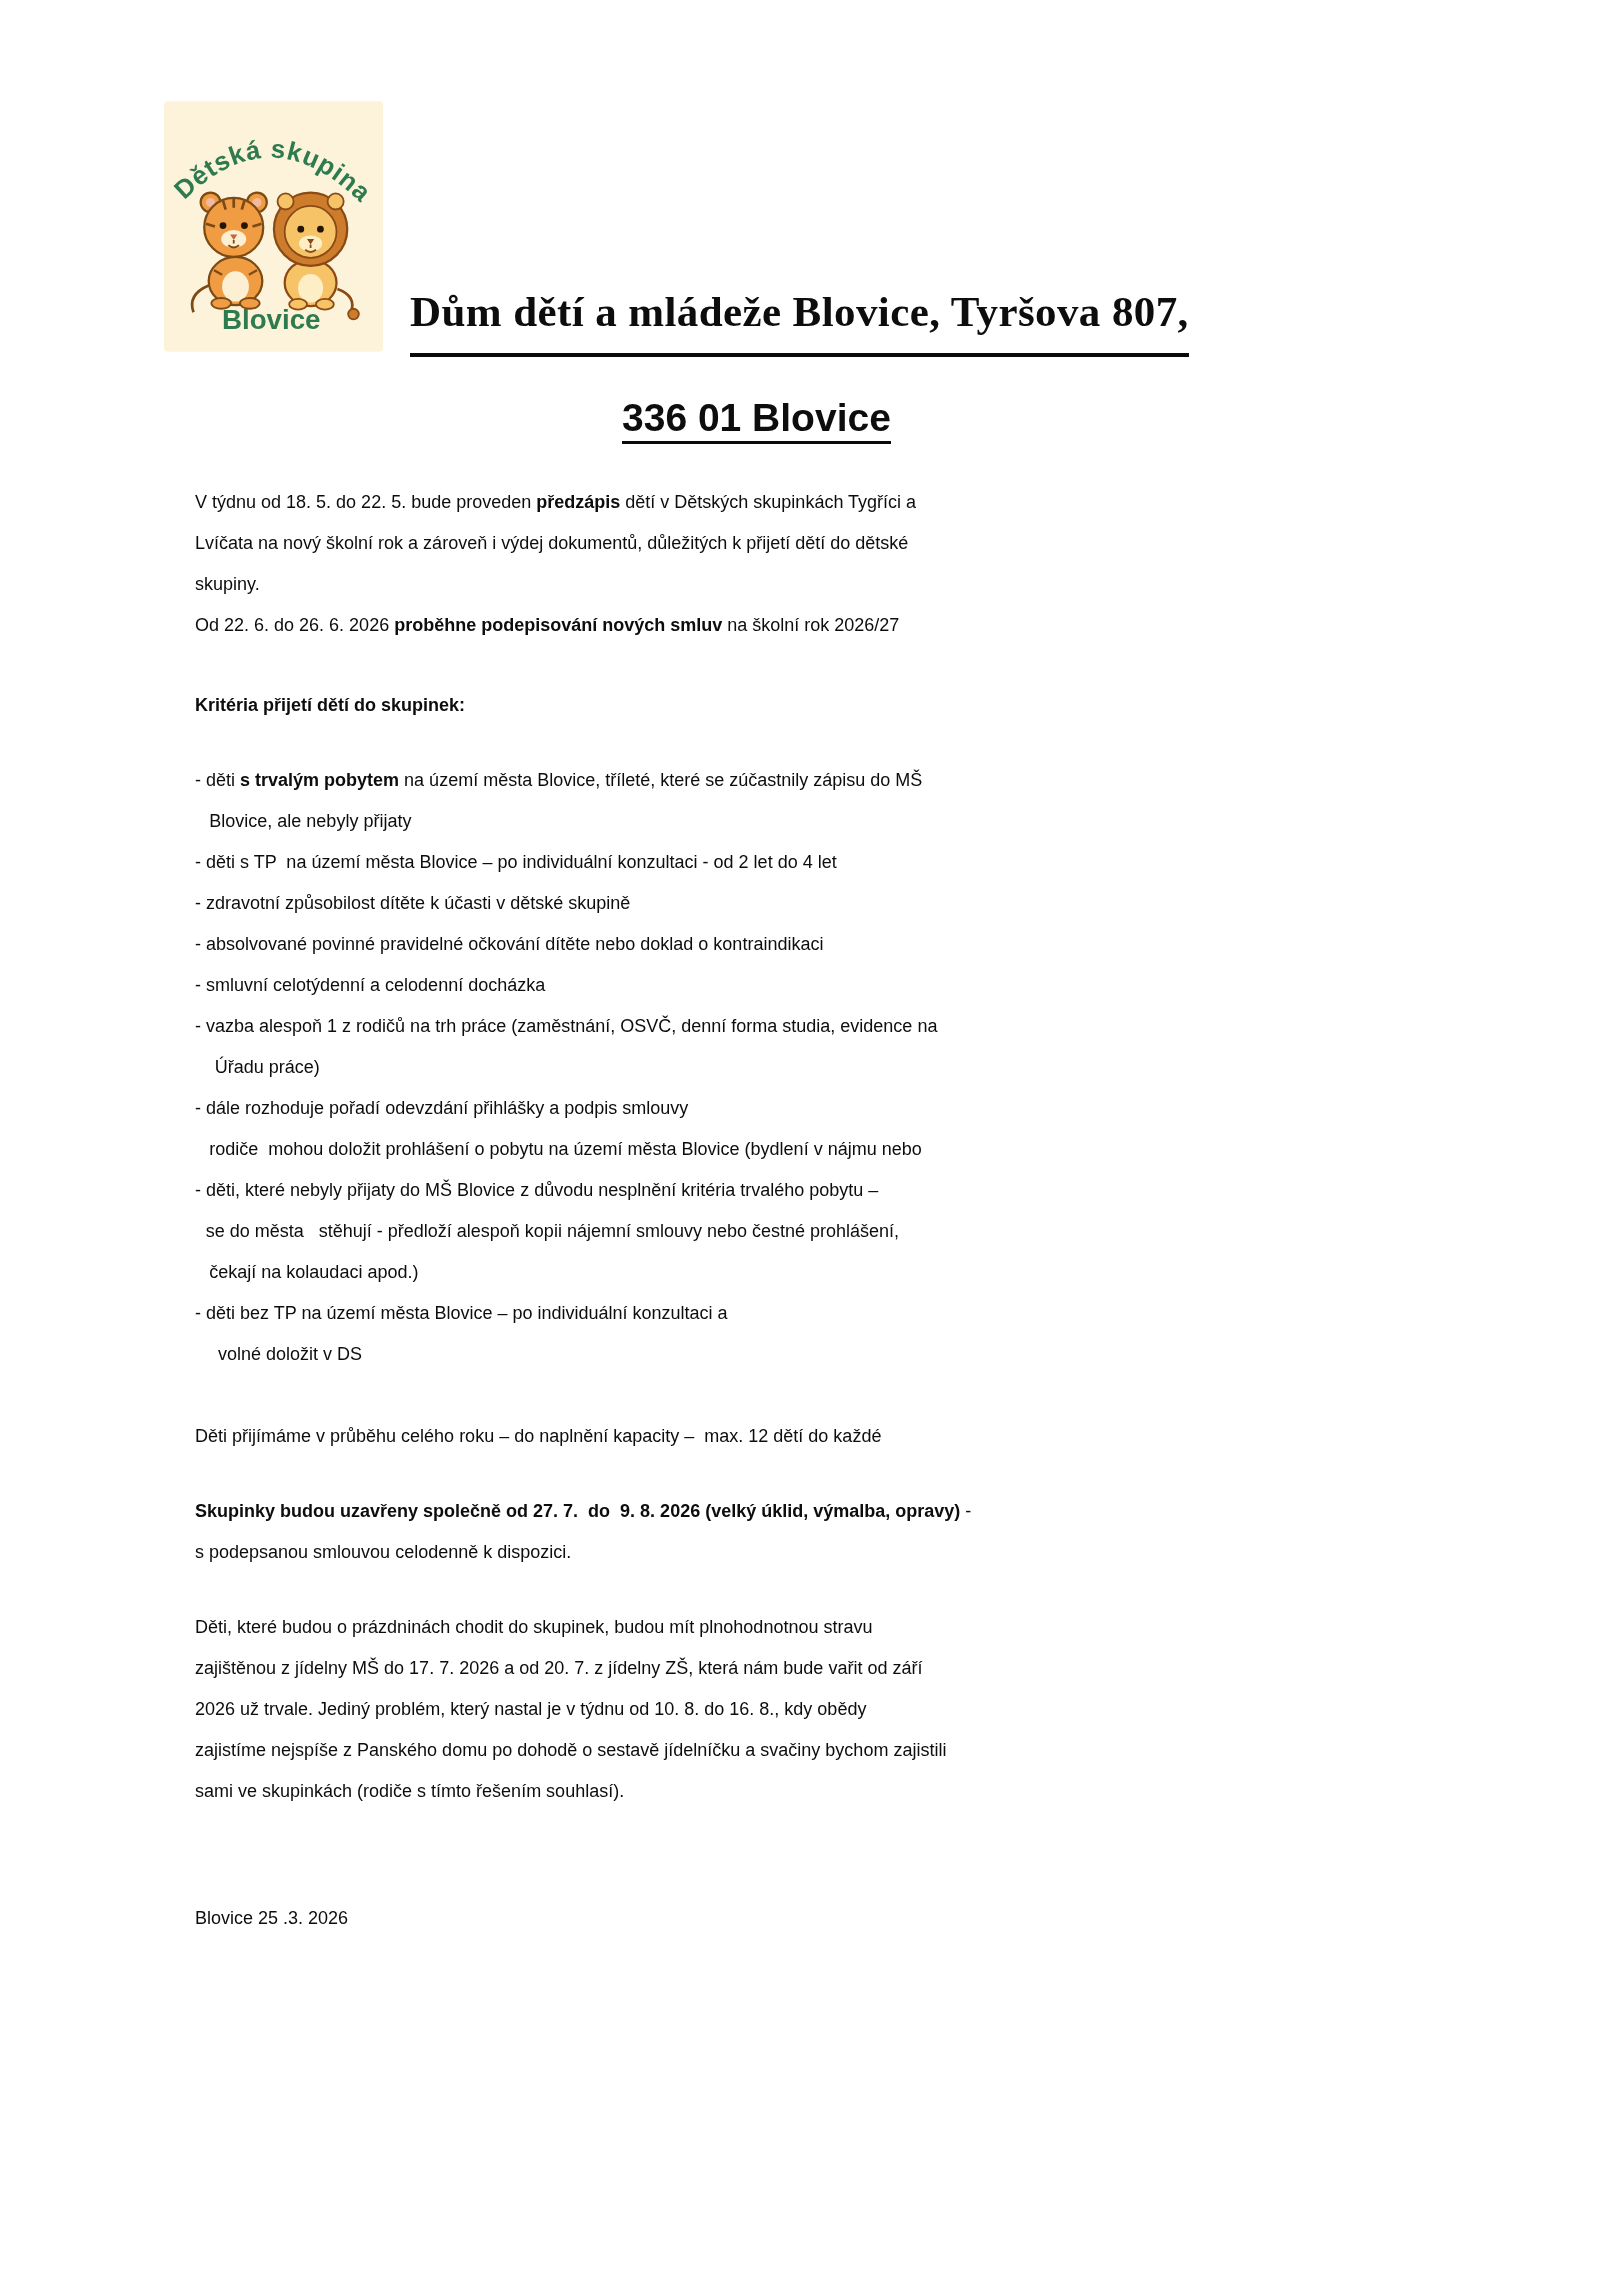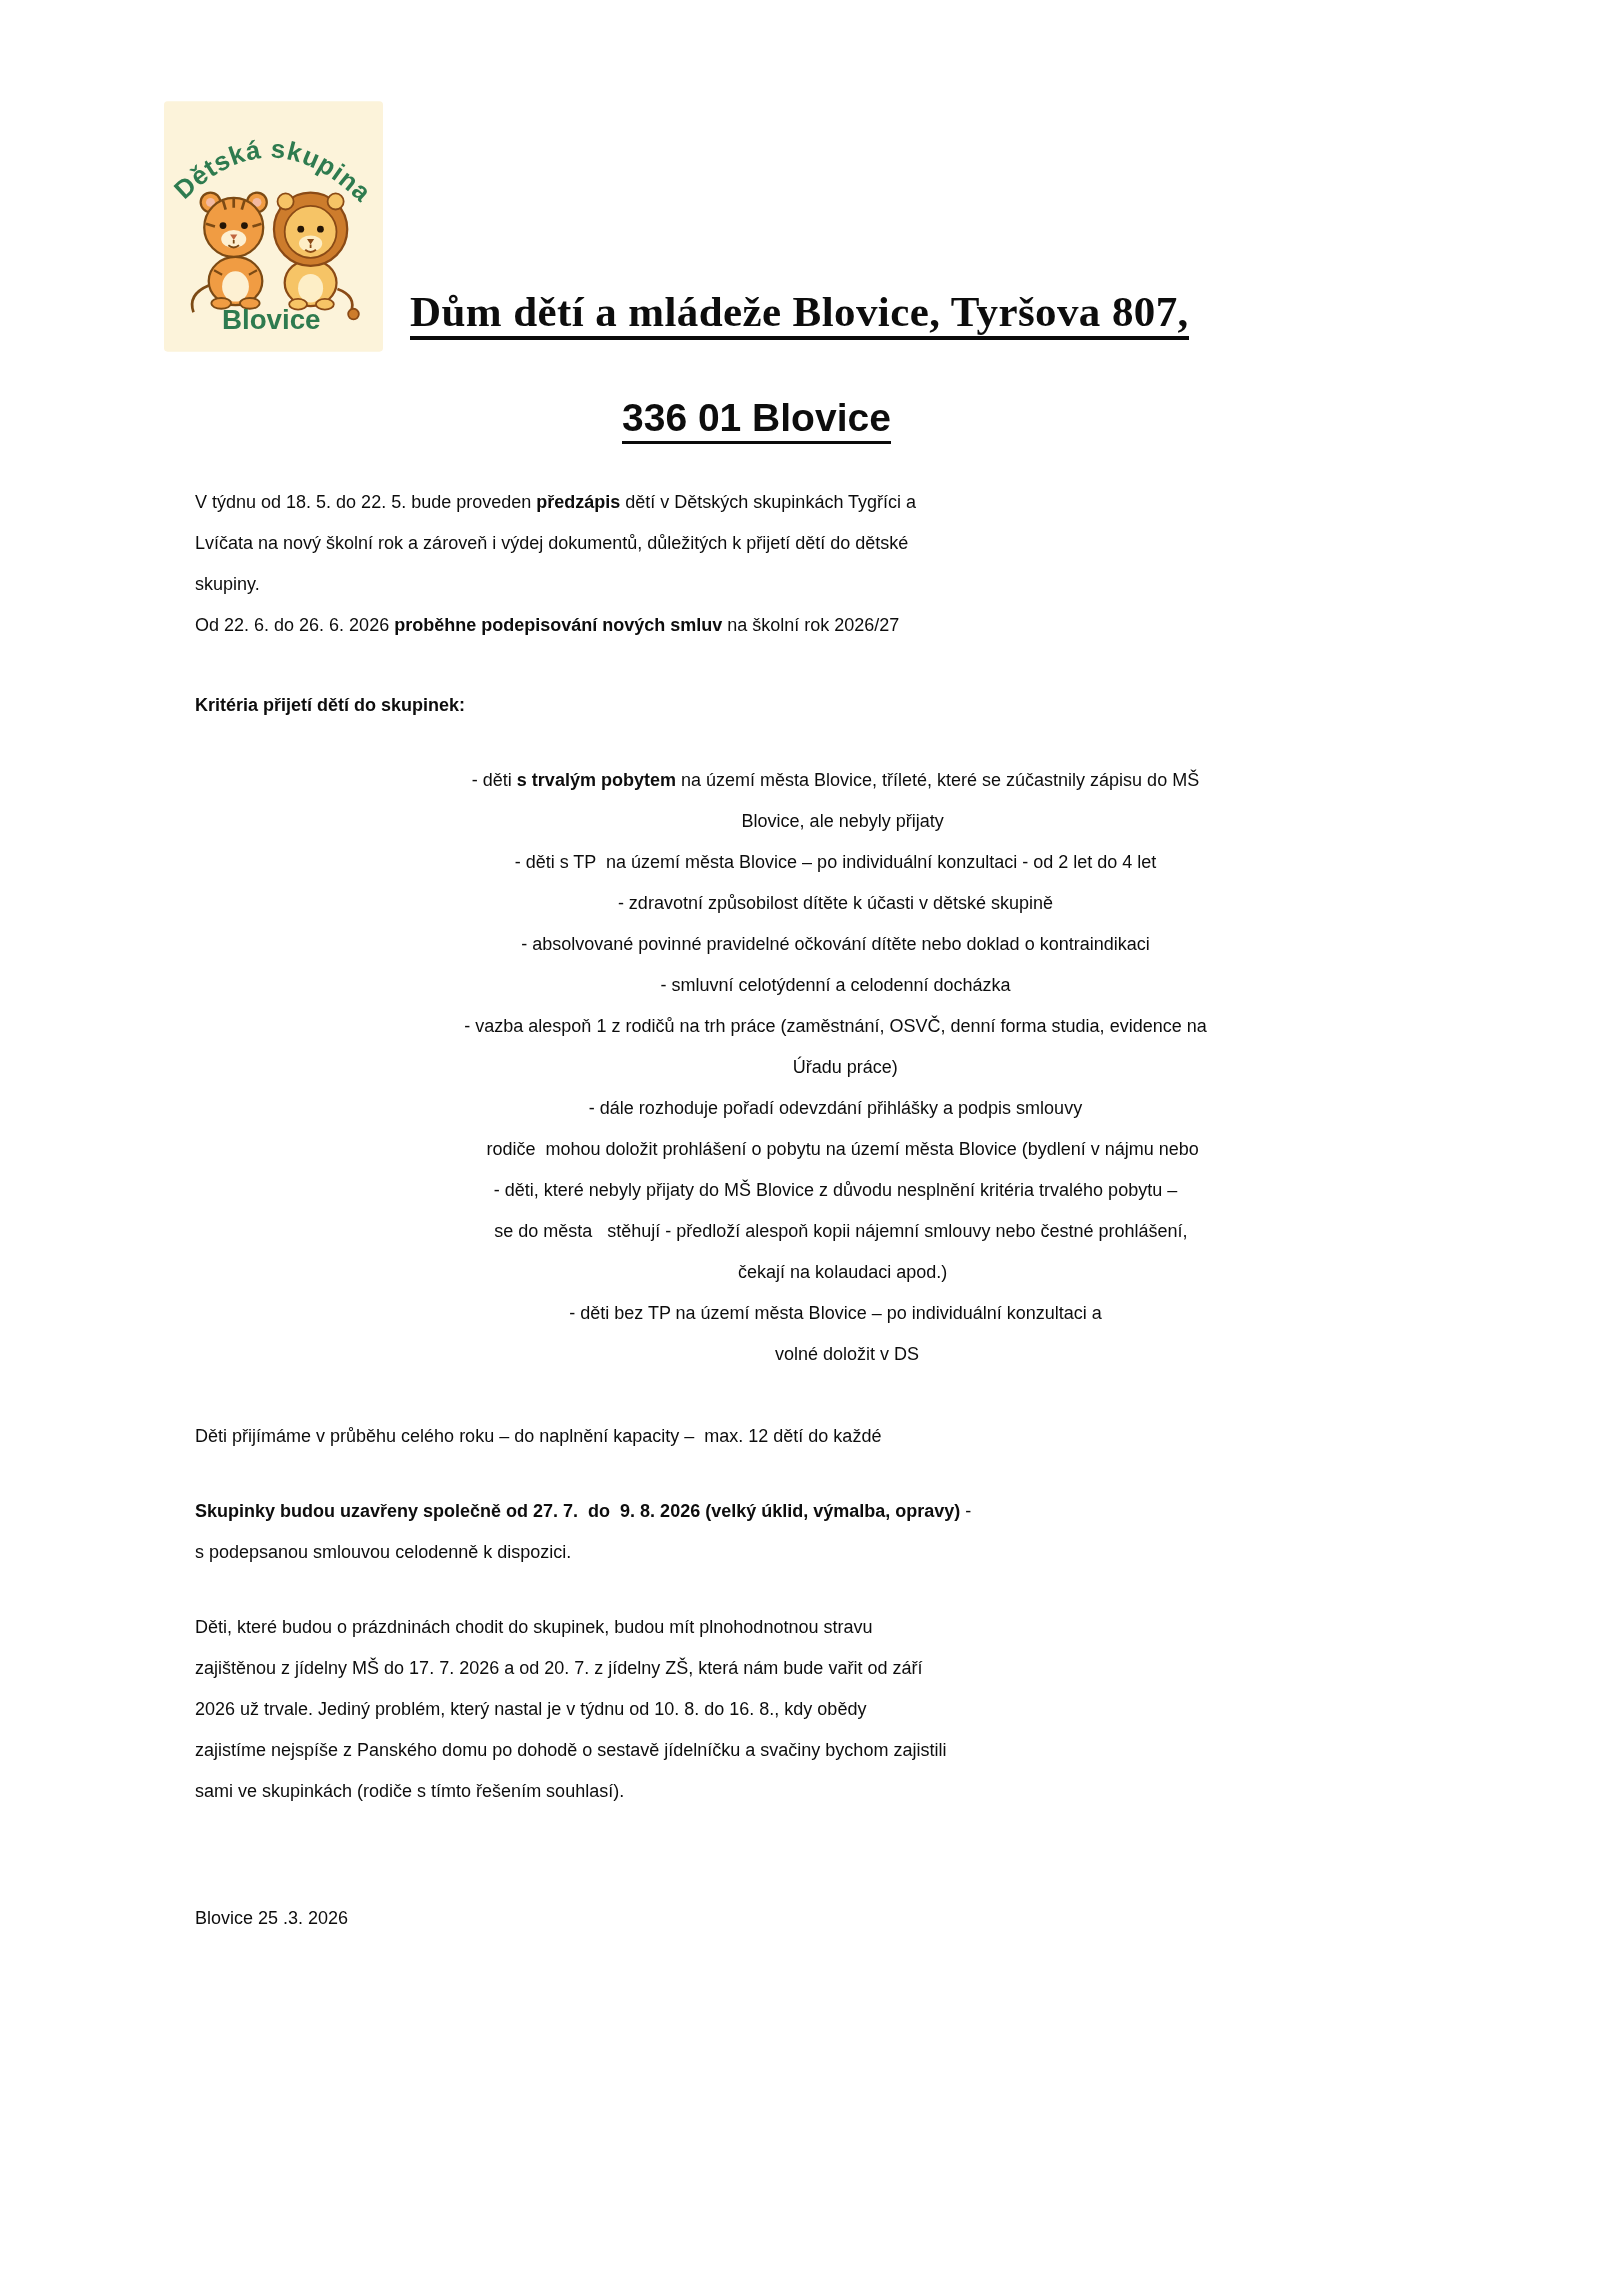--- a/index.html
+++ b/index.html
@@ -12,42 +12,42 @@
     overflow:hidden;
   }
   .logo {
     position:absolute; left:164px; top:101px;
     width:219px; height:251px;
   }
   .title1 {
     position:absolute; left:410px; top:287px;
     font-family:"Liberation Serif", serif;
     font-weight:bold; font-size:43px; letter-spacing:0.4px;
-    border-bottom:4.5px solid #0a0a0a; padding-bottom:0;
+    border-bottom:4.5px solid #0a0a0a; padding-bottom:17px;
     white-space:pre;
   }
   .title2 {
     position:absolute; left:622px; top:396px;
     font-weight:bold; font-size:39px;
     border-bottom:3.6px solid #0a0a0a; padding-bottom:1px;
     white-space:pre;
   }
   .docbody {
     position:absolute; left:195px; top:482px; width:1281px;
     font-size:18px; line-height:41px;
   }
   .line { white-space:pre; }
   .ind12 { padding-left:10.7px; }
   .ind16 { padding-left:14.3px; }
   .ind22 { padding-left:19.7px; }
   .ind26 { padding-left:23px; }
   b { font-weight:bold; }
   .heading { font-weight:bold; }
   .m-criteria-heading { margin-top:39px; }
-  .m-criteria-list { margin-top:34px;text-align:center; }
+  .m-criteria-list { margin-top:34px; }
   .m-capacity { margin-top:41px; }
   .m-closure-heading { margin-top:25px; }
   .m-closure { margin-top:34px; }
   .m-meals { margin-top:34px; }
   .m-date { margin-top:86px; }
 </style>
 </head>
 <body>
 
 <div class="page">

